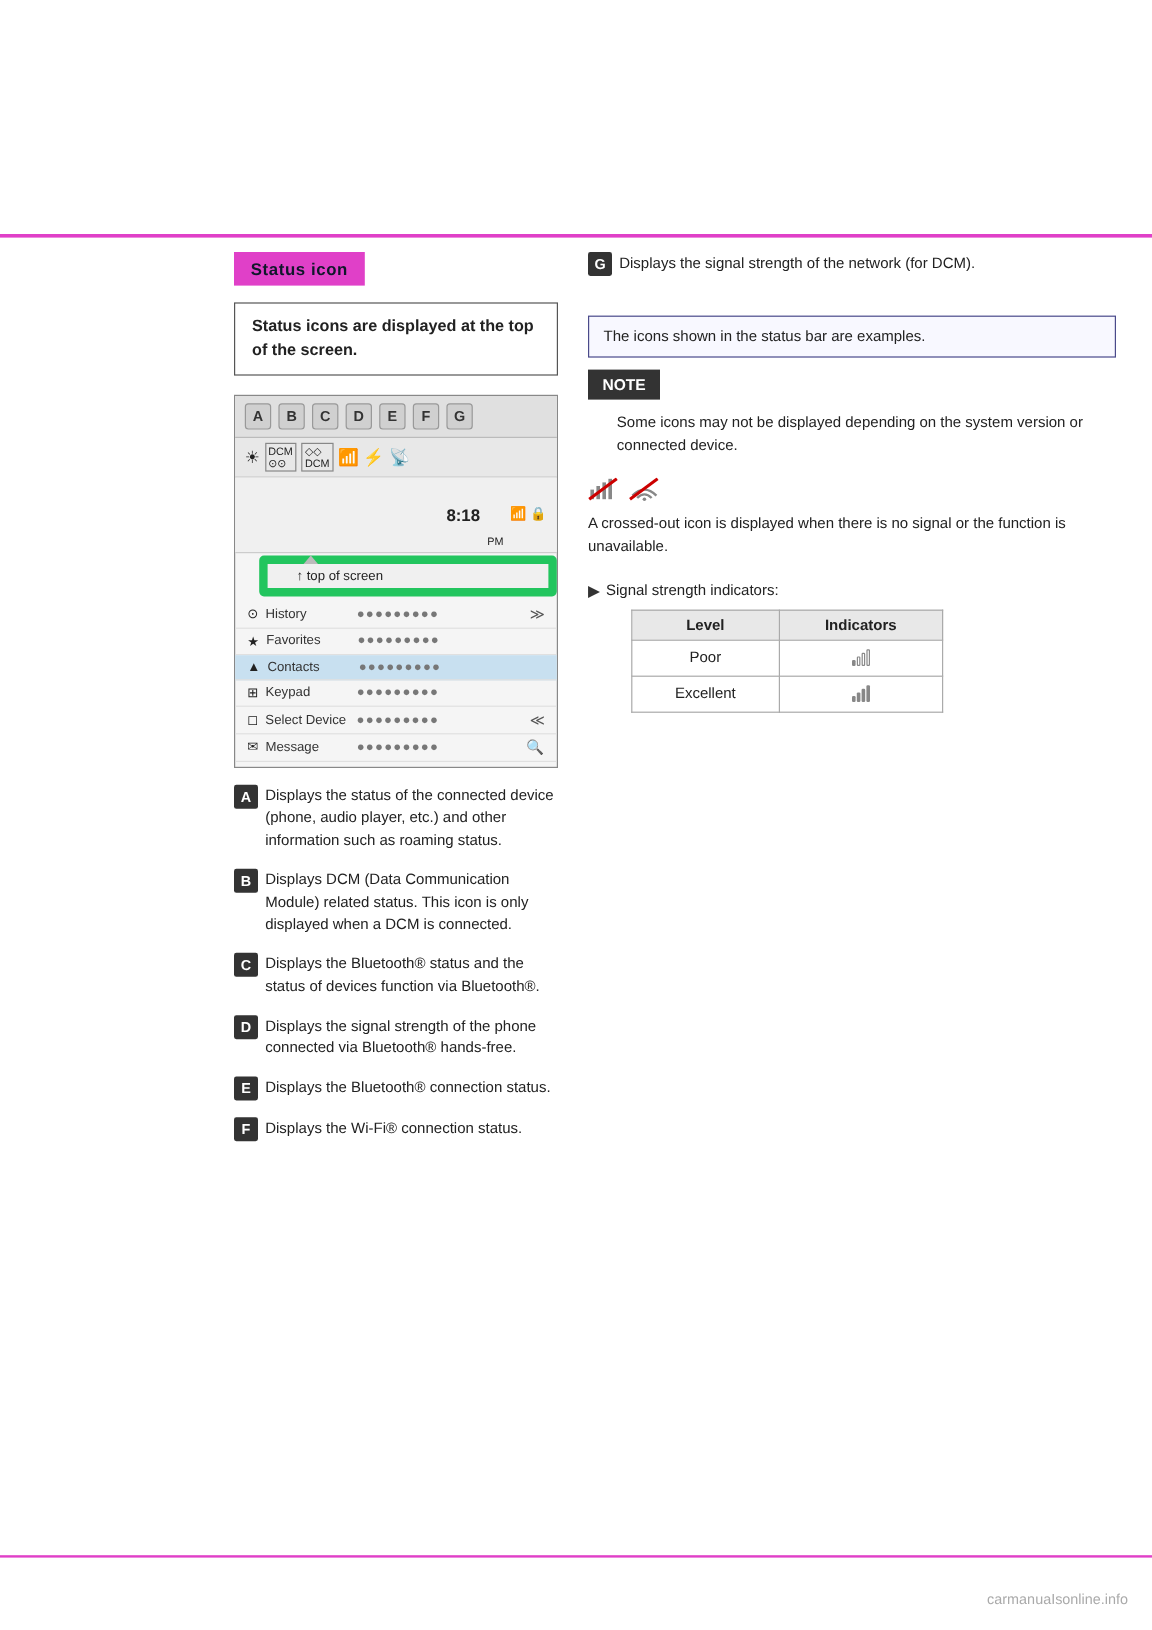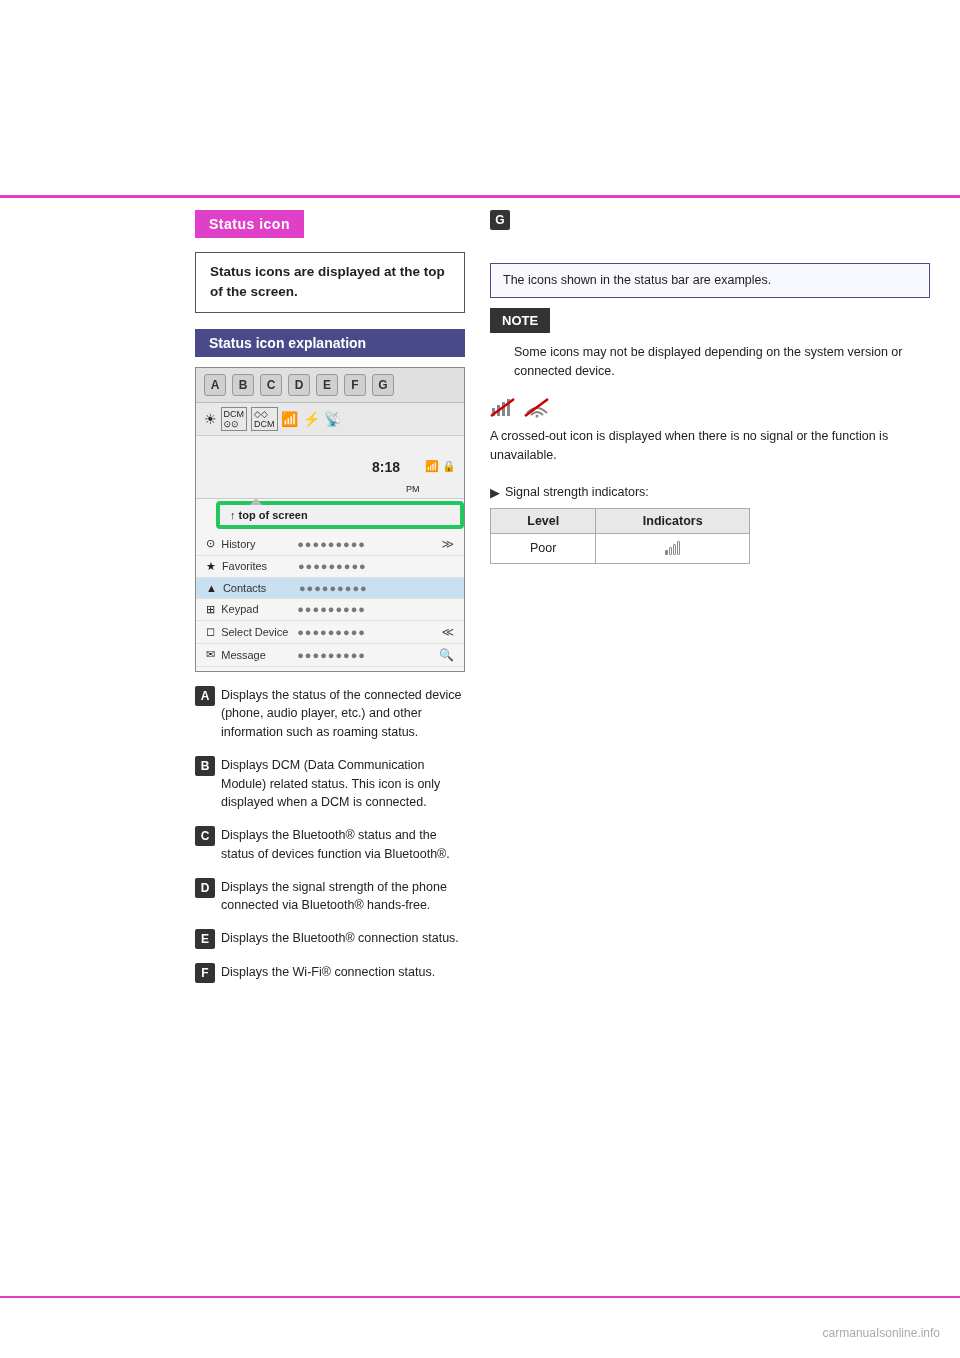--- a/index.html
+++ b/index.html
@@ -35,21 +35,21 @@
     .right-col {
       position: absolute;
       left: 490px;
       top: 210px;
       width: 440px;
     }
 
     
     .status-icon-header {
       background: #e040c8;
-      color: #ffffff;
+      color: #0f172a;
       font-weight: bold;
       font-size: 14px;
       padding: 6px 14px;
       display: inline-block;
       margin-bottom: 14px;
       letter-spacing: 0.5px;
     }
 
     
     .note-box {
@@ -234,20 +234,21 @@
       font-size: 13px;
       margin-right: 5px;
     }
 
     
     .indicators-table {
       border-collapse: collapse;
       width: 260px;
       font-size: 12.5px;
       margin-top: 6px;
+      margin-left: 36px;
     }
 
     .indicators-table th {
       background: #e8e8e8;
       border: 1px solid #aaa;
       padding: 5px 14px;
       text-align: center;
       font-weight: bold;
     }
 
@@ -292,27 +293,26 @@
       bottom: 60px;
       left: 0;
       right: 0;
       height: 2px;
       background: #e040c8;
     }
 
     .callout-bubble {
       position: relative;
       background: #f0f0f0;
-      border: 4px solid #22c55e;
+      border: 7px solid #22c55e;
       border-radius: 4px;
-      padding: 4px 10px;
+      padding: 4px 24px;
       font-size: 11px;
       margin-top: 2px;
       margin-left: 20px;
-      font-weight: bold;
     }
 
     .callout-bubble::before {
       content: '';
       position: absolute;
       top: -7px;
       left: 30px;
       border-left: 6px solid transparent;
       border-right: 6px solid transparent;
       border-bottom: 7px solid #bbb;
@@ -339,21 +339,20 @@
 <div class="left-col">
 
   
   <div class="status-icon-header">Status icon</div>
 
   
   <div class="note-box">Status icons are displayed
 at the top of the screen.</div>
 
   
-  <div class="explanation-header">Status icon explanation</div>
 
   
   <div class="phone-mockup">
 
     <div class="phone-top-bar">
       <div class="letter-badge">A</div>
       <div class="letter-badge">B</div>
       <div class="letter-badge">C</div>
       <div class="letter-badge">D</div>
       <div class="letter-badge">E</div>
@@ -466,20 +465,21 @@
   </div>
 
 </div>
 
 <div class="right-col">
 
   
   <div class="right-section-block">
     <div class="right-section-title-row">
       <span class="section-label">G</span>
+      <span class="section-text">Displays the signal strength of the network (for DCM).</span>
     </div>
   </div>
 
   
   <div class="note-callout">The icons shown in the status bar are examples.</div>
 
   
   <div class="dark-box-label">NOTE</div>
 
   
@@ -533,20 +533,31 @@
         <td>Poor</td>
         <td>
           <div class="signal-bars">
             <div class="signal-bar" style="height:5px;"></div>
             <div class="signal-bar empty" style="height:8px;"></div>
             <div class="signal-bar empty" style="height:11px;"></div>
             <div class="signal-bar empty" style="height:14px;"></div>
           </div>
         </td>
       </tr>
+      <tr>
+        <td>Excellent</td>
+        <td>
+          <div class="signal-bars">
+            <div class="signal-bar" style="height:5px;"></div>
+            <div class="signal-bar" style="height:8px;"></div>
+            <div class="signal-bar" style="height:11px;"></div>
+            <div class="signal-bar" style="height:14px;"></div>
+          </div>
+        </td>
+      </tr>
     </tbody>
   </table>
 
 </div>
 
 <div class="bottom-rule"></div>
 
 <div class="watermark">carmanuaIsonline.info</div>
 
 </body></html>

